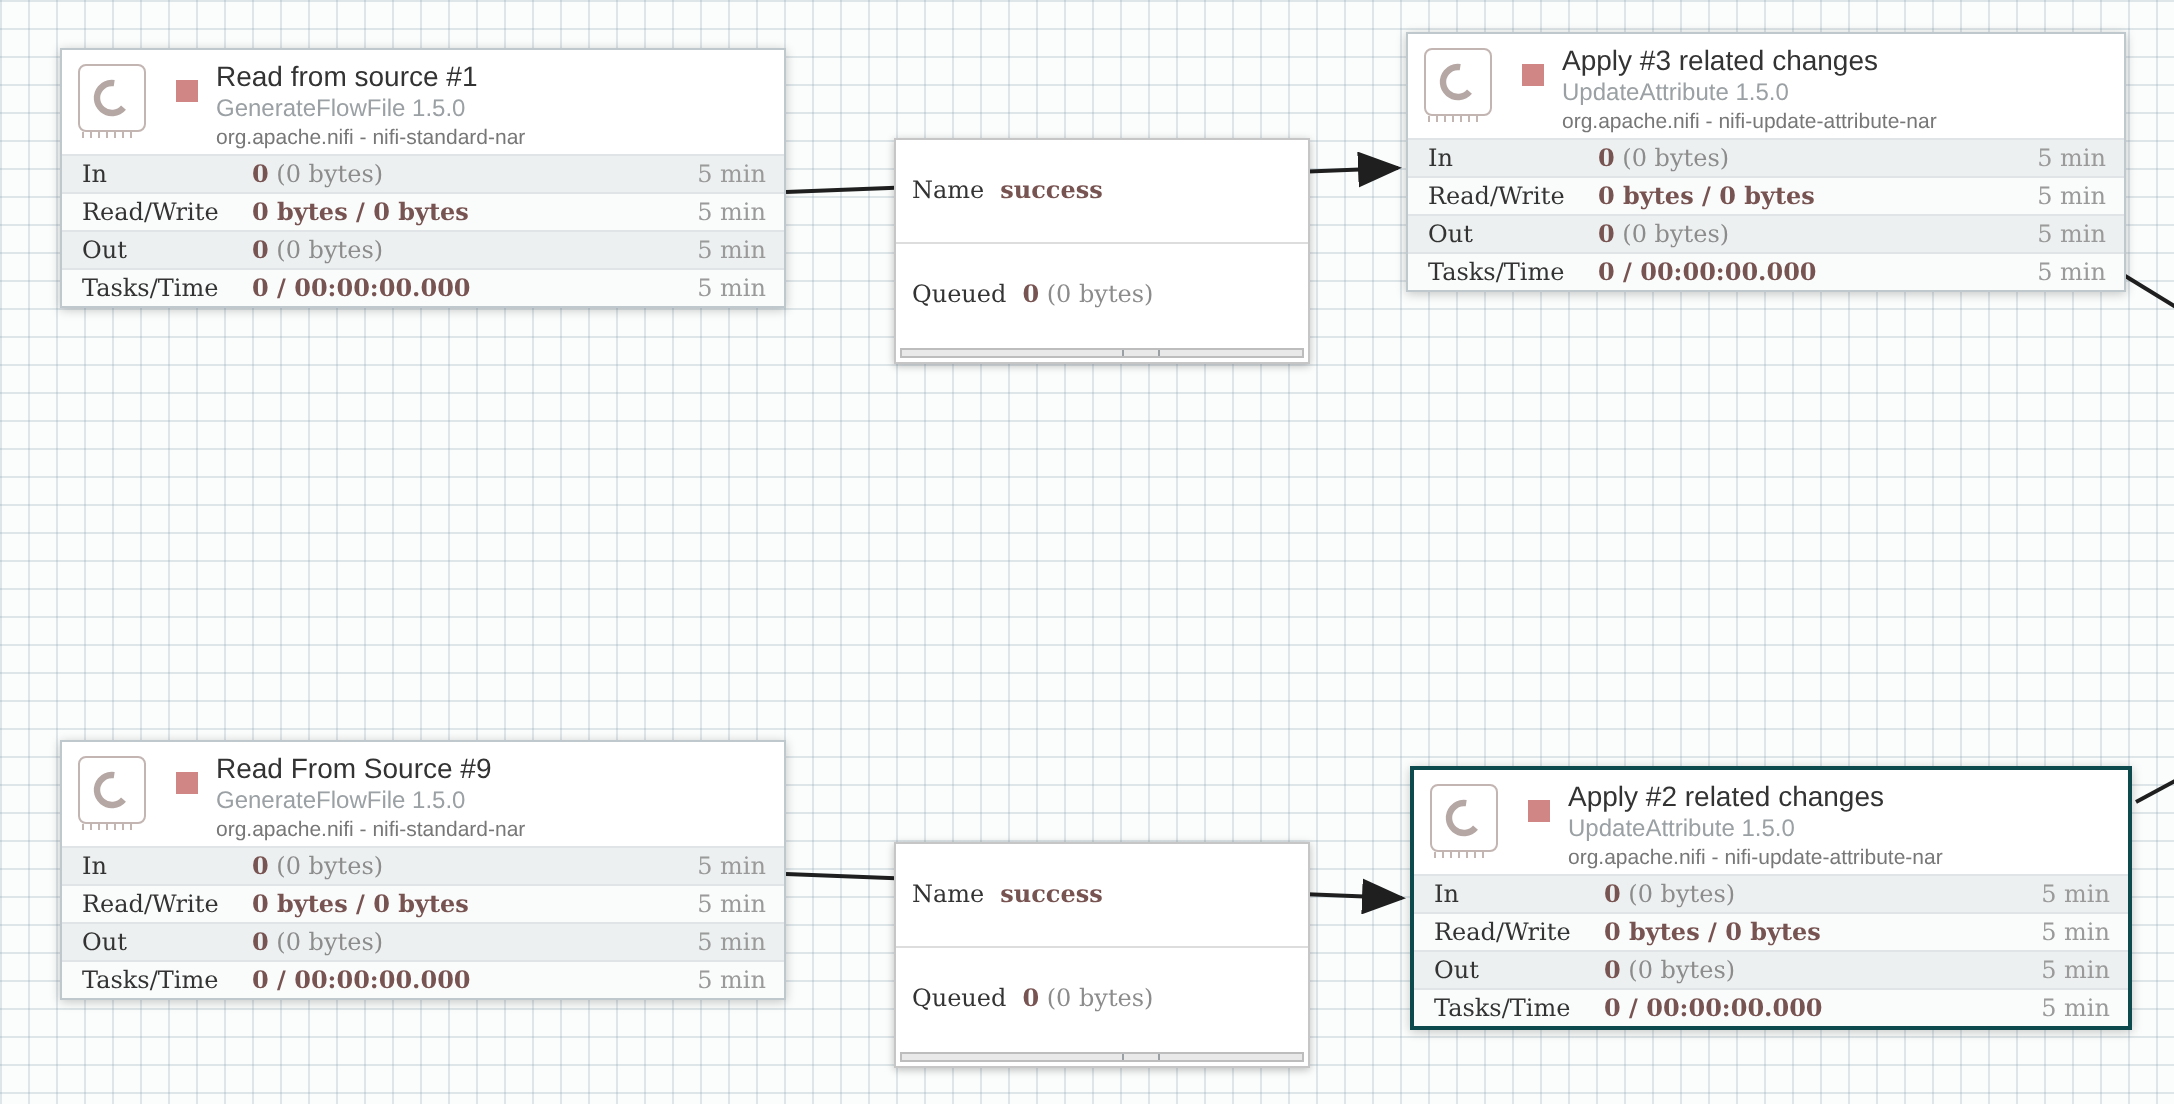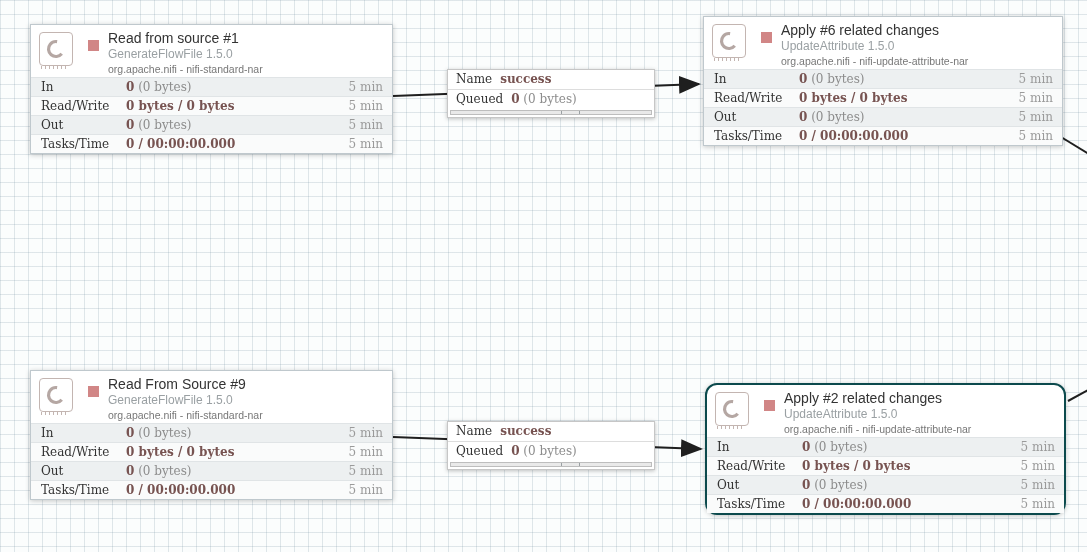--- a/index.html
+++ b/index.html
@@ -59,21 +59,21 @@
   .stat-window{position:absolute;right:9px;top:0;color:#9a9a9a;}
 
   
   .conn-label{
     position:absolute;z-index:3;width:208px;
     background:#fff;border:1px solid #c6c6c6;
     box-shadow:0 1px 4px rgba(0,0,0,0.25);
     font-family:"DejaVu Serif",serif;font-size:12px;
     box-sizing:border-box;
   }
-  .conn-row{position:relative;height:19px;line-height:19px;padding:0 8px;white-space:nowrap;}
+  .conn-row{position:relative;height:19px;line-height:19px;padding:16px 8px;white-space:nowrap;}
   .conn-row.name{border-bottom:1px solid #ddd;}
   .conn-key{color:#333;margin-right:8px;}
   .conn-name-value{color:#775351;font-weight:bold;}
   .conn-queued-value b{color:#775351;font-weight:bold;}
   .conn-queued-value .muted{color:#8c8c8c;}
   .queue-bar{
     position:relative;height:5px;margin:1px 2px 2px 2px;
     background:#e9e9e9;border:1px solid #bdbdbd;box-sizing:border-box;
   }
   .queue-bar .tick{position:absolute;top:0;width:1px;height:100%;background:#9aa0a3;}
@@ -127,21 +127,21 @@
 
   <div class="processor" style="left:703px;top:16px;width:360px;">
     <div class="proc-header">
       <div class="proc-icon">
         <svg width="32" height="32" viewBox="0 0 32 32">
             <circle cx="16" cy="16" r="7.5" fill="none" stroke="#b5a7a3" stroke-width="3.2" stroke-dasharray="31 16" transform="rotate(40 16 16)"></circle>
           </svg>
       </div>
       <div class="run-status"></div>
       <div class="titles">
-        <div class="proc-title">Apply #6 related changes</div>
+        <div class="proc-title">Apply #3 related changes</div>
         <div class="proc-type">UpdateAttribute 1.5.0</div>
         <div class="proc-bundle">org.apache.nifi - nifi-update-attribute-nar</div>
       </div>
     </div>
     <div class="stat-row odd">
       <span class="stat-label">In</span><span class="stat-value"><b>0</b><span class="muted"> (0 bytes)</span></span><span class="stat-window">5 min</span>
     </div>
     <div class="stat-row even">
       <span class="stat-label">Read/Write</span><span class="stat-value"><b>0 bytes / 0 bytes</b><span class="muted"></span></span><span class="stat-window">5 min</span>
     </div>
@@ -174,21 +174,21 @@
       <span class="stat-label">Read/Write</span><span class="stat-value"><b>0 bytes / 0 bytes</b><span class="muted"></span></span><span class="stat-window">5 min</span>
     </div>
     <div class="stat-row odd">
       <span class="stat-label">Out</span><span class="stat-value"><b>0</b><span class="muted"> (0 bytes)</span></span><span class="stat-window">5 min</span>
     </div>
     <div class="stat-row even">
       <span class="stat-label">Tasks/Time</span><span class="stat-value"><b>0 / 00:00:00.000</b><span class="muted"></span></span><span class="stat-window">5 min</span>
     </div>
   </div>
 
-  <div class="processor selected" style="left:705px;top:383px;width:361px;border-radius:12px;">
+  <div class="processor selected" style="left:705px;top:383px;width:361px;">
     <div class="proc-header">
       <div class="proc-icon">
         <svg width="32" height="32" viewBox="0 0 32 32">
             <circle cx="16" cy="16" r="7.5" fill="none" stroke="#b5a7a3" stroke-width="3.2" stroke-dasharray="31 16" transform="rotate(40 16 16)"></circle>
           </svg>
       </div>
       <div class="run-status"></div>
       <div class="titles">
         <div class="proc-title">Apply #2 related changes</div>
         <div class="proc-type">UpdateAttribute 1.5.0</div>

